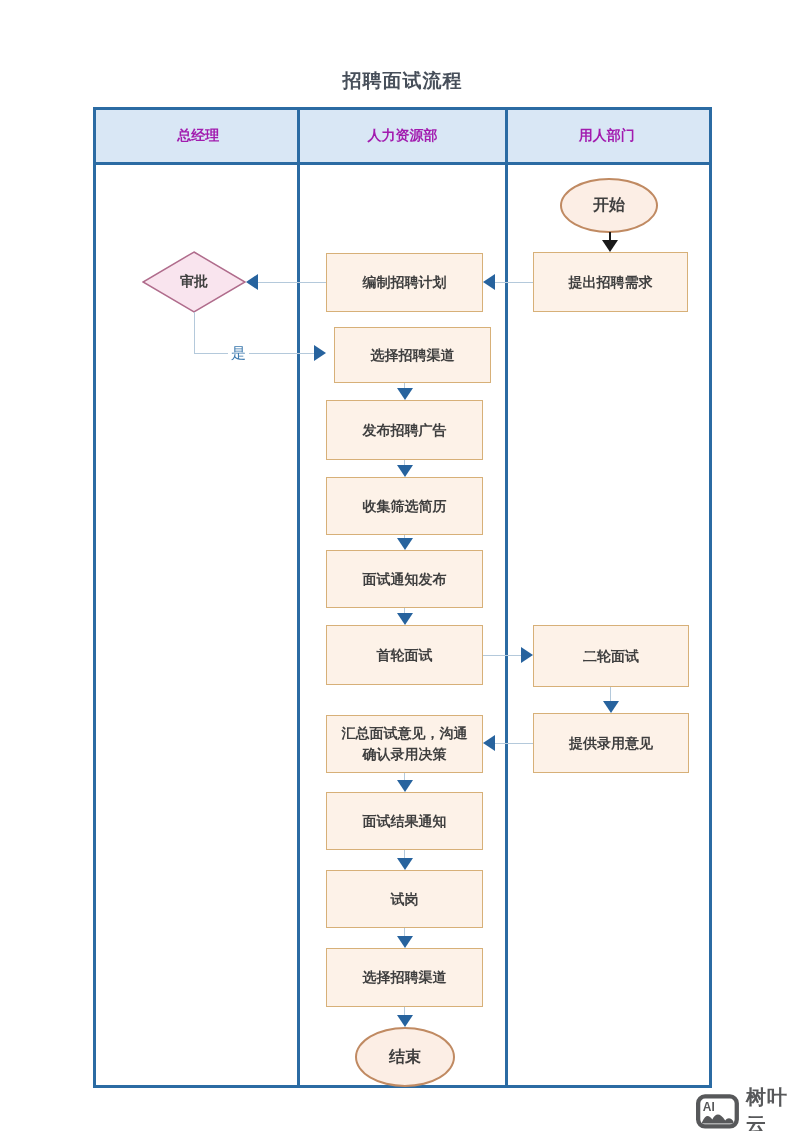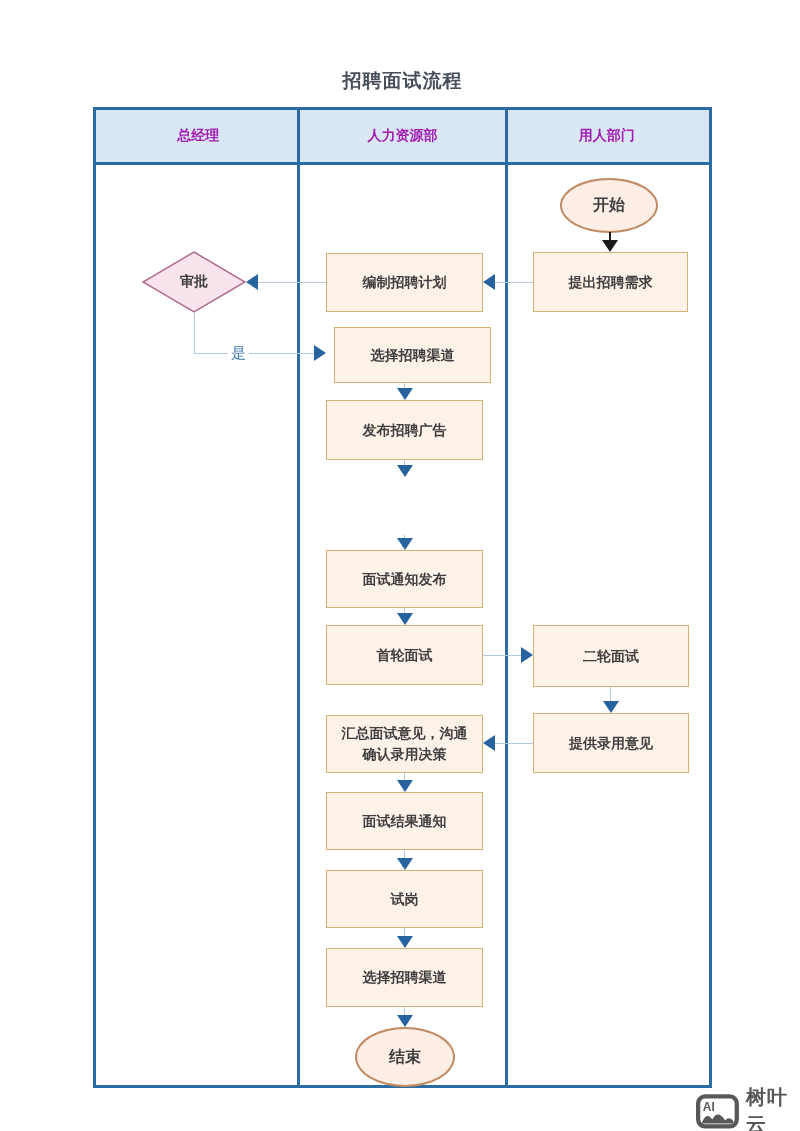--- a/index.html
+++ b/index.html
@@ -87,20 +87,21 @@
   <div class="rect" style="left:533px;top:625px;width:156px;height:62px;">二轮面试</div>
 
   <div class="rect" style="left:533px;top:713px;width:156px;height:60px;">提供录用意见</div>
 
   <div class="rect" style="left:326px;top:253px;width:157px;height:59px;">编制招聘计划</div>
 
   <div class="rect" style="left:326px;top:327px;width:157px;height:56px;margin-left:8px;">选择招聘渠道</div>
 
   <div class="rect" style="left:326px;top:400px;width:157px;height:60px;">发布招聘广告</div>
 
+  <div class="rect" style="left:326px;top:477px;width:157px;height:58px;">收集筛选简历</div>
 
   <div class="rect" style="left:326px;top:550px;width:157px;height:58px;">面试通知发布</div>
 
   <div class="rect" style="left:326px;top:625px;width:157px;height:60px;">首轮面试</div>
 
   <div class="rect" style="left:326px;top:715px;width:157px;height:58px;padding:0 12px;">汇总面试意见，沟通确认录用决策</div>
 
   <div class="rect" style="left:326px;top:792px;width:157px;height:58px;">面试结果通知</div>
 
   <div class="rect" style="left:326px;top:870px;width:157px;height:58px;">试岗</div>

